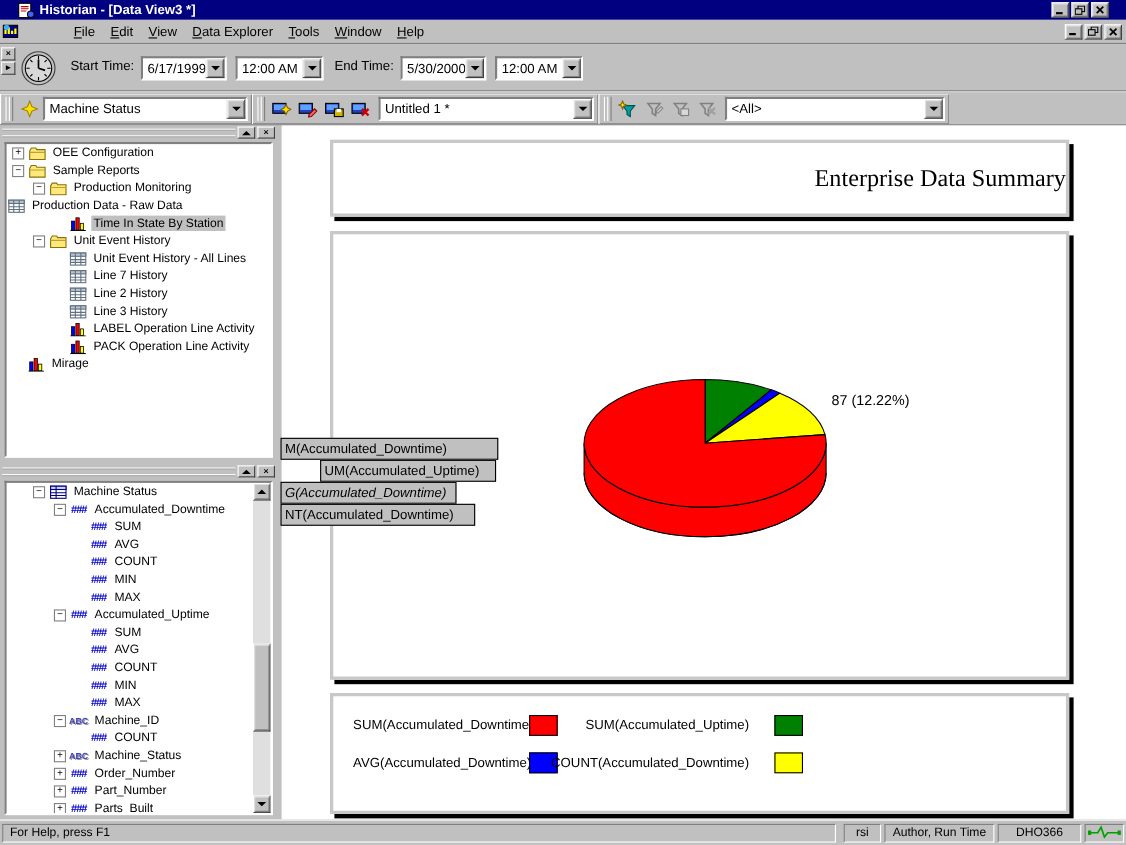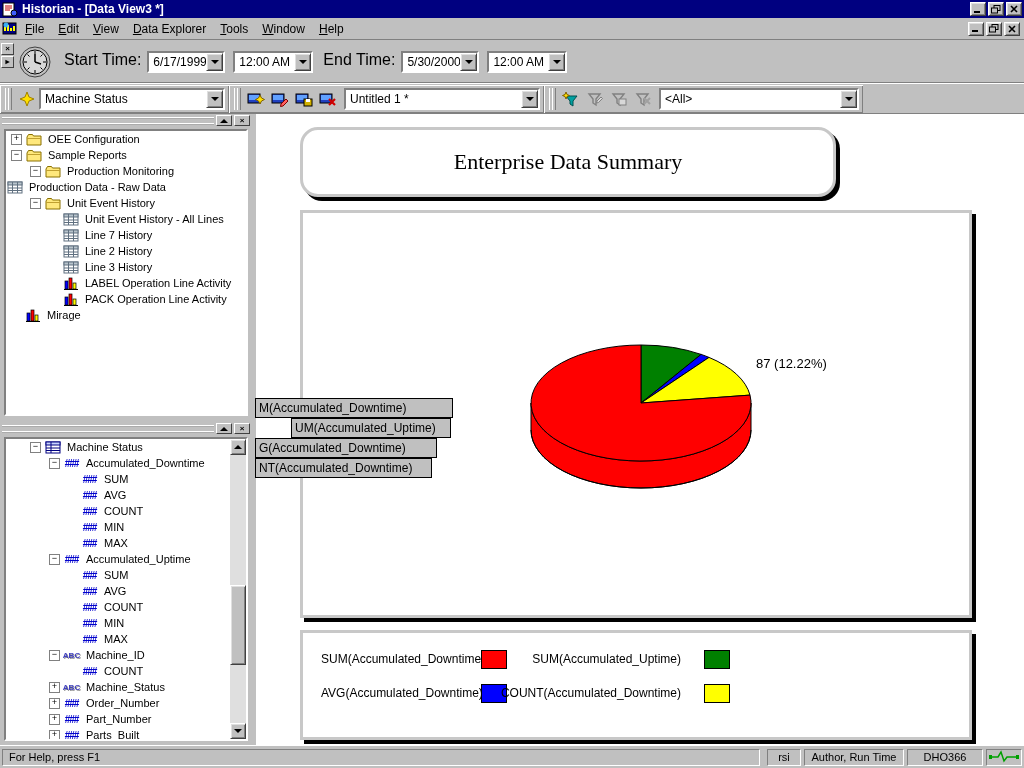--- a/index.html
+++ b/index.html
@@ -6,21 +6,21 @@
   html,body { width:1024px; height:768px; }
   body {
     font-family:"Liberation Sans", sans-serif;
     font-size:11px; background:#c0c0c0; color:#000;
     position:relative; overflow:hidden;
   }
   .abs { position:absolute; }
 
   
   .titlebar { left:0; top:0; width:1024px; height:18px; background:#000080; color:#fff;
-    display:flex; align-items:center; padding:0 2px; font-weight:bold; font-size:12px; }
+    display:flex; align-items:center; padding:0 16px; font-weight:bold; font-size:12px; }
   .titlebar .ttext { margin-left:4px; white-space:nowrap; }
   .winbtns { margin-left:auto; display:flex; gap:2px; }
   .wbtn { width:16px; height:14px; background:#c0c0c0; border:1px solid;
     border-color:#ffffff #404040 #404040 #ffffff; box-shadow: inset 1px 1px 0 #dfdfdf, inset -1px -1px 0 #808080;
     display:flex; align-items:center; justify-content:center; }
 
   
   .menubar { left:0; top:18px; width:1024px; height:22px; background:#c0c0c0;
     display:flex; align-items:center; padding:0 2px; border-bottom:1px solid #808080; }
   .menu-item { padding:3px 7px; font-size:12px; }
@@ -28,21 +28,21 @@
 
   
   .toolbar1 { left:0; top:41px; width:1024px; height:42px; background:#c0c0c0;
     display:flex; align-items:center; border-bottom:1px solid #808080; box-shadow:0 1px 0 #fff; }
   .toolbar2 { left:0; top:84px; width:1024px; height:30px; background:#c0c0c0;
     display:flex; align-items:center; border-bottom:1px solid #808080; }
   .tb-band { display:flex; align-items:center; height:28px; padding:0 4px;
     box-shadow: inset 1px 1px 0 #ffffff, inset -1px -1px 0 #808080; }
   .vgrip { width:7px; height:22px; margin:0 3px 0 1px;
     border-left:4px double #fff; border-right:1px solid #808080; }
-  .tb-label { margin:0 6px 4px 10px; font-size:16px; white-space:nowrap; }
+  .tb-label { margin:0 6px 4px 10px; font-size:12px; white-space:nowrap; }
   .combo { background:#fff; border:2px solid; border-color:#808080 #ffffff #ffffff #808080;
     height:22px; display:flex; align-items:center; }
   .combo .cval { flex:1; padding:0 4px; font-size:12px; white-space:nowrap; overflow:hidden; }
   .combo .cbtn { width:17px; height:18px; background:#c0c0c0; border:1px solid;
     border-color:#ffffff #404040 #404040 #ffffff; box-shadow: inset 1px 1px 0 #dfdfdf, inset -1px -1px 0 #808080;
     display:flex; align-items:center; justify-content:center; }
   .arrow-dn { width:0; height:0; border-left:4px solid transparent; border-right:4px solid transparent; border-top:4px solid #000; }
   .tbtn { width:22px; height:22px; margin:0 1px; display:flex; align-items:center; justify-content:center; }
   .mini-col { width:16px; height:40px; display:flex; flex-direction:column; gap:1px; padding:1px; }
   .mini-btn { width:13px; height:12px; background:#c0c0c0; border:1px solid;
@@ -123,21 +123,21 @@
       </span>
   </span>
 </div>
 
 <div class="abs menubar">
   <svg width="16" height="15">
     <rect x="1" y="2" width="13" height="11" fill="#000080" stroke="#000"></rect>
     <path d="M3,10 v-4 M6,10 v-6 M9,10 v-3 M12,10 v-5" stroke="#ffff00" stroke-width="2"></path>
     <circle cx="4" cy="4" r="2.5" fill="#40c0ff" opacity="0.9"></circle>
   </svg>
-  <span id="menu-items" style="display:flex;">
+  <span id="menu-items" style="display:flex;padding-left:42px;">
       <span class="menu-item"><u>F</u>ile</span>
       <span class="menu-item"><u>E</u>dit</span>
       <span class="menu-item"><u>V</u>iew</span>
       <span class="menu-item"><u>D</u>ata Explorer</span>
       <span class="menu-item"><u>T</u>ools</span>
       <span class="menu-item"><u>W</u>indow</span>
       <span class="menu-item"><u>H</u>elp</span>
     </span>
   <span class="winbtns">
     <span class="wbtn">
@@ -334,20 +334,31 @@
       <div class="tree-row" style="">
       <span class="tico">
           <svg width="16" height="13">
             <rect x="1" y="1" width="14" height="11" fill="#fff" stroke="#607080"></rect>
             <rect x="1" y="1" width="14" height="3" fill="#b8c4cc" stroke="#607080"></rect>
             <path d="M1,7 h14 M1,9.5 h14 M5.5,1 v11 M10.5,1 v11" stroke="#607080"></path>
           </svg>
         </span>
       <span class="tlabel">Production Data - Raw Data</span>
       </div>
+      <div class="tree-row sel" style="padding-left:56px">
+      <span class="tico">
+          <svg width="16" height="13">
+            <rect x="2" y="4" width="3" height="8" fill="#0000ff" stroke="#000" stroke-width="0.7"></rect>
+            <rect x="6" y="1" width="3" height="11" fill="#ff0000" stroke="#000" stroke-width="0.7"></rect>
+            <rect x="10" y="6" width="3" height="6" fill="#ffff00" stroke="#000" stroke-width="0.7"></rect>
+            <path d="M1,12.5 h14" stroke="#000"></path>
+          </svg>
+        </span>
+      <span class="tlabel">Time In State By Station</span>
+      </div>
       <div class="tree-row" style="padding-left:24px">
       <span class="exp">−</span>
         <span class="tico">
           <svg width="16" height="13">
             <path d="M1,4 l1.5,-2.5 h4 l1,1.5 h7.5 v9 h-14 Z" fill="#ffe87c" stroke="#8a7000"></path>
             <path d="M1,5.5 h14" stroke="#c0a030"></path>
           </svg>
         </span>
       <span class="tlabel">Unit Event History</span>
       </div>
@@ -570,39 +581,39 @@
       <span class="sbtn" style="bottom:0;">
           <span class="arrow-dn"></span>
         </span>
     </div>
   </div>
 </div>
 
 <div class="abs splitter"></div>
 <div class="abs main-view">
 
-  <div class="rbox" style="left:44px; top:13px; width:536px; height:70px; display:flex; align-items:center; justify-content:center;border-radius:18px;">
+  <div class="rbox" style="left:44px; top:13px; width:672px; height:70px; display:flex; align-items:center; justify-content:flex-end;">
     <div class="report-title">Enterprise Data Summary</div>
   </div>
 
   <div class="rbox" style="left:44px; top:96px; width:672px; height:408px;"></div>
 
   <svg class="abs" style="left:0; top:0; z-index:4;" width="768" height="631" id="pie-svg">
       <path d="M275,289 A110,58 0 0 0 495,289 L495,316 A110,58 0 0 1 275,316 Z" fill="#ff0000" stroke="#000" stroke-width="1"></path>
       <path d="M275,316 A110,58 0 0 0 495,316" fill="none" stroke="#000"></path>
       <path d="M385,289 L385.0,231.0 A110,58 0 0 1 445.1,240.4 Z" fill="#008000" stroke="#000" stroke-width="1"></path>
       <path d="M385,289 L445.1,240.4 A110,58 0 0 1 453.0,243.4 Z" fill="#0000ff" stroke="#000" stroke-width="1"></path>
       <path d="M385,289 L453.0,243.4 A110,58 0 0 1 494.0,281.1 Z" fill="#ffff00" stroke="#000" stroke-width="1"></path>
       <path d="M385,289 L494.0,281.1 A110,58 0 1 1 385.0,231.0 Z" fill="#ff0000" stroke="#000" stroke-width="1"></path>
     </svg>
 
   <div id="callouts">
       <div class="callout" style="left:-1px; top:284px; width:198px;">M(Accumulated_Downtime)</div>
       <div class="callout" style="left:-1px; top:304px; width:160px;margin-left:36px;">UM(Accumulated_Uptime)</div>
-      <div class="callout" style="left:-1px; top:324px; width:182px;">G(Accumulated_Downtime)</div>
+      <div class="callout" style="left:-1px; top:324px; width:160px;font-style:italic;">G(Accumulated_Downtime)</div>
       <div class="callout" style="left:-1px; top:344px; width:177px;">NT(Accumulated_Downtime)</div>
     </div>
 
   <div class="pie-label" style="left:500px; top:242px; z-index:6;">87 (12.22%)</div>
 
   <div class="rbox" style="left:44px; top:516px; width:672px; height:110px;">
     <div id="legend" style="position:relative; width:100%; height:100%;">
         <div class="lg-row" style="left:18px; top:16px;">
     <span class="lg-text" style="width:137px; position:absolute; left:0;">SUM(Accumulated_Downtime)</span>
     <span class="lg-swatch" style="position:absolute; left:157px; background:#ff0000;"></span>

